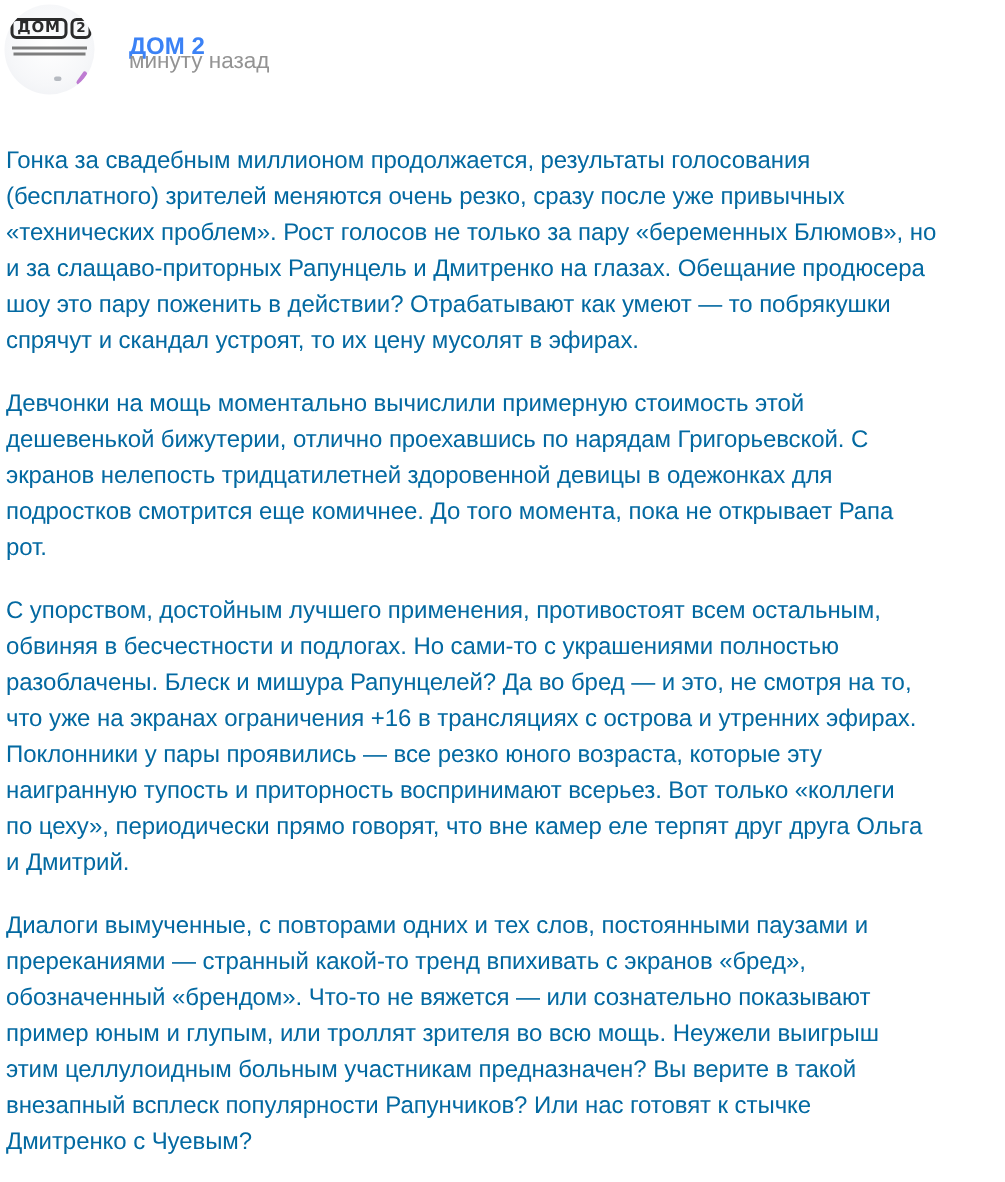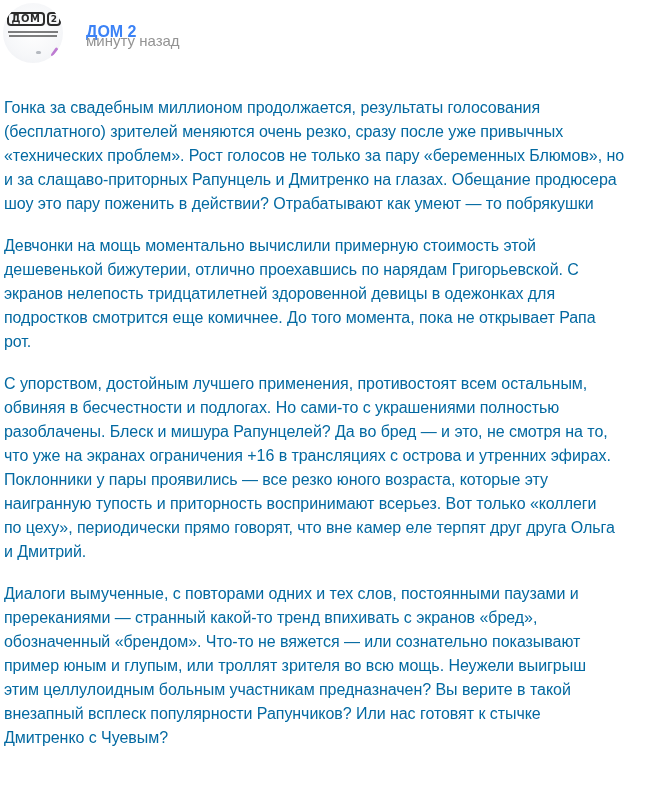--- a/index.html
+++ b/index.html
@@ -155,20 +155,21 @@
     <div class="post-time">минуту назад</div>
   </div>
 
   <div class="post-body">
     <p class="paragraph">
       <span class="line">Гонка за свадебным миллионом продолжается, результаты голосования</span>
       <span class="line">(бесплатного) зрителей меняются очень резко, сразу после уже привычных</span>
       <span class="line">«технических проблем». Рост голосов не только за пару «беременных Блюмов», но</span>
       <span class="line">и за слащаво-приторных Рапунцель и Дмитренко на глазах. Обещание продюсера</span>
       <span class="line">шоу это пару поженить в действии? Отрабатывают как умеют — то побрякушки</span>
+      <span class="line">спрячут и скандал устроят, то их цену мусолят в эфирах.</span>
     </p>
     <p class="paragraph">
       <span class="line">Девчонки на мощь моментально вычислили примерную стоимость этой</span>
       <span class="line">дешевенькой бижутерии, отлично проехавшись по нарядам Григорьевской. С</span>
       <span class="line">экранов нелепость тридцатилетней здоровенной девицы в одежонках для</span>
       <span class="line">подростков смотрится еще комичнее. До того момента, пока не открывает Рапа</span>
       <span class="line">рот.</span>
     </p>
     <p class="paragraph">
       <span class="line">С упорством, достойным лучшего применения, противостоят всем остальным,</span>

